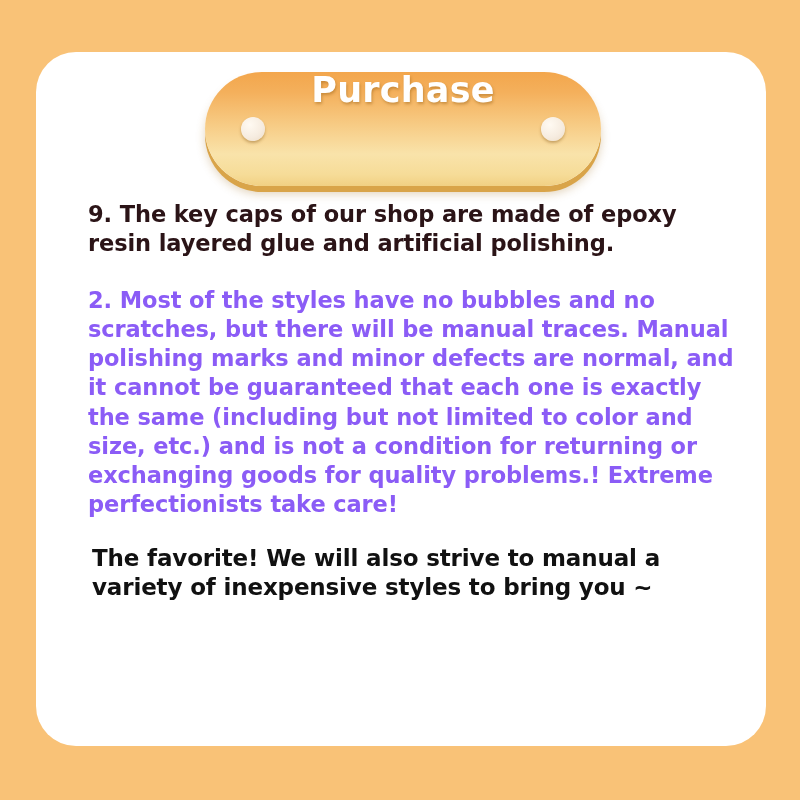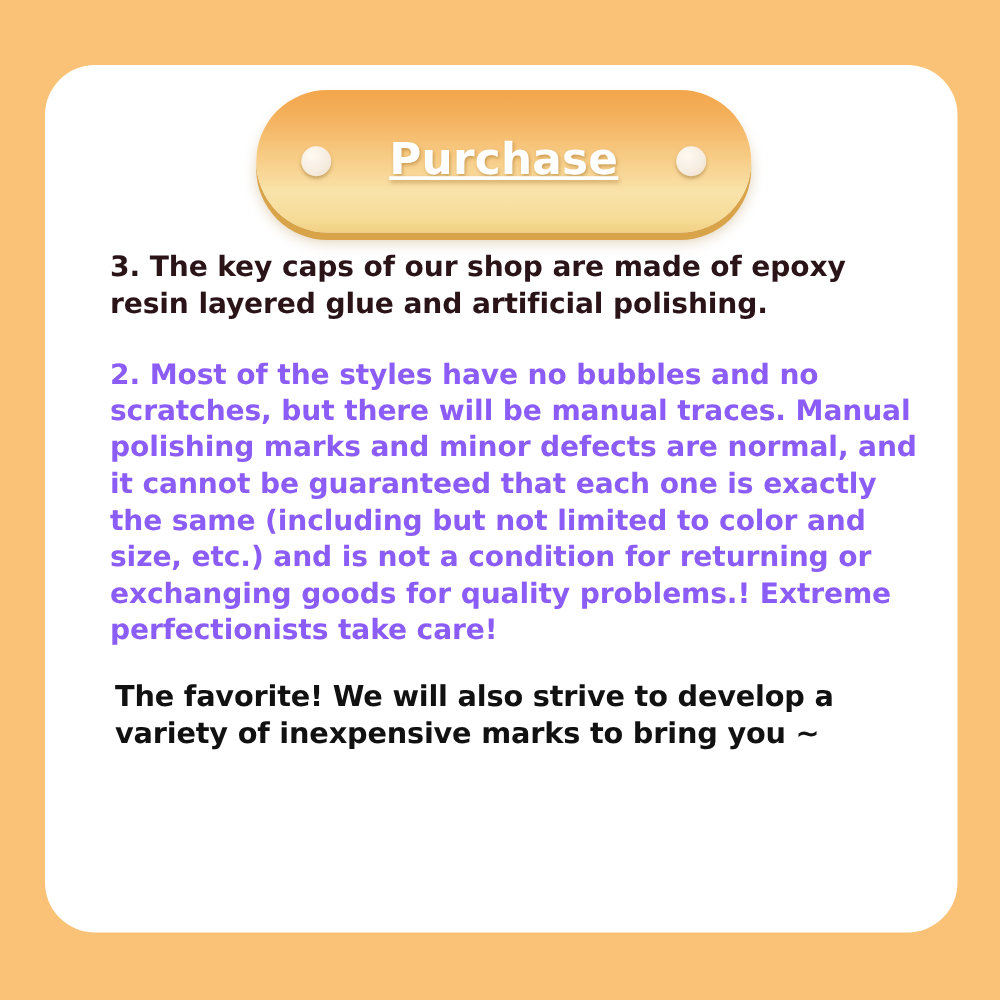--- a/index.html
+++ b/index.html
@@ -52,30 +52,28 @@
 
   .title-text {
     position: absolute;
     left: 0;
     top: 0;
     width: 100%;
     height: 100%;
     display: flex;
     flex-direction: column;
     align-items: center;
-    justify-content: center;
     color: #ffffff;
     font-weight: bold;
     font-size: 35px;
     line-height: 1.08;
     letter-spacing: 0.2px;
     text-shadow: 1px 2px 3px rgba(150,95,20,0.45);
     white-space: nowrap;
     pointer-events: none;
-    text-decoration: underline;
   }
 
   .rivet {
     position: absolute;
     width: 24px;
     height: 24px;
     border-radius: 50%;
     background: radial-gradient(circle at 36% 32%, #fffaf2 0%, #f6ece0 58%, #ecdcc8 100%);
     box-shadow: 0 2px 3px rgba(140,95,30,0.45);
     top: 45px;
@@ -129,22 +127,22 @@
 
     <div class="title-plate">
       <span class="rivet rivet-left"></span>
       <span class="rivet rivet-right"></span>
       <div class="title-text">
         <span>Purchase</span>
       </div>
     </div>
 
     <div class="body">
-      <p class="para para-dark" style="margin:0">3. The key caps of our shop are made of epoxy resin layered glue and artificial polishing.</p>
+      <p class="para para-dark" style="margin:0">9. The key caps of our shop are made of epoxy resin layered glue and artificial polishing.</p>
 
       <p class="para para-red" style="margin-bottom:0">2. Most of the styles have no bubbles and no scratches, but there will be manual traces. Manual polishing marks and minor defects are normal, and it cannot be guaranteed that each one is exactly the same (including but not limited to color and size, etc.) and is not a condition for returning or exchanging goods for quality problems.! Extreme perfectionists take care!</p>
 
 
-      <p class="closing" style="margin-bottom:0">The favorite! We will also strive to develop a variety of inexpensive marks to bring you ~</p>
+      <p class="closing" style="margin-bottom:0">The favorite! We will also strive to manual a variety of inexpensive styles to bring you ~</p>
     </div>
 
   </div>
 </div>
 
 </body></html>

